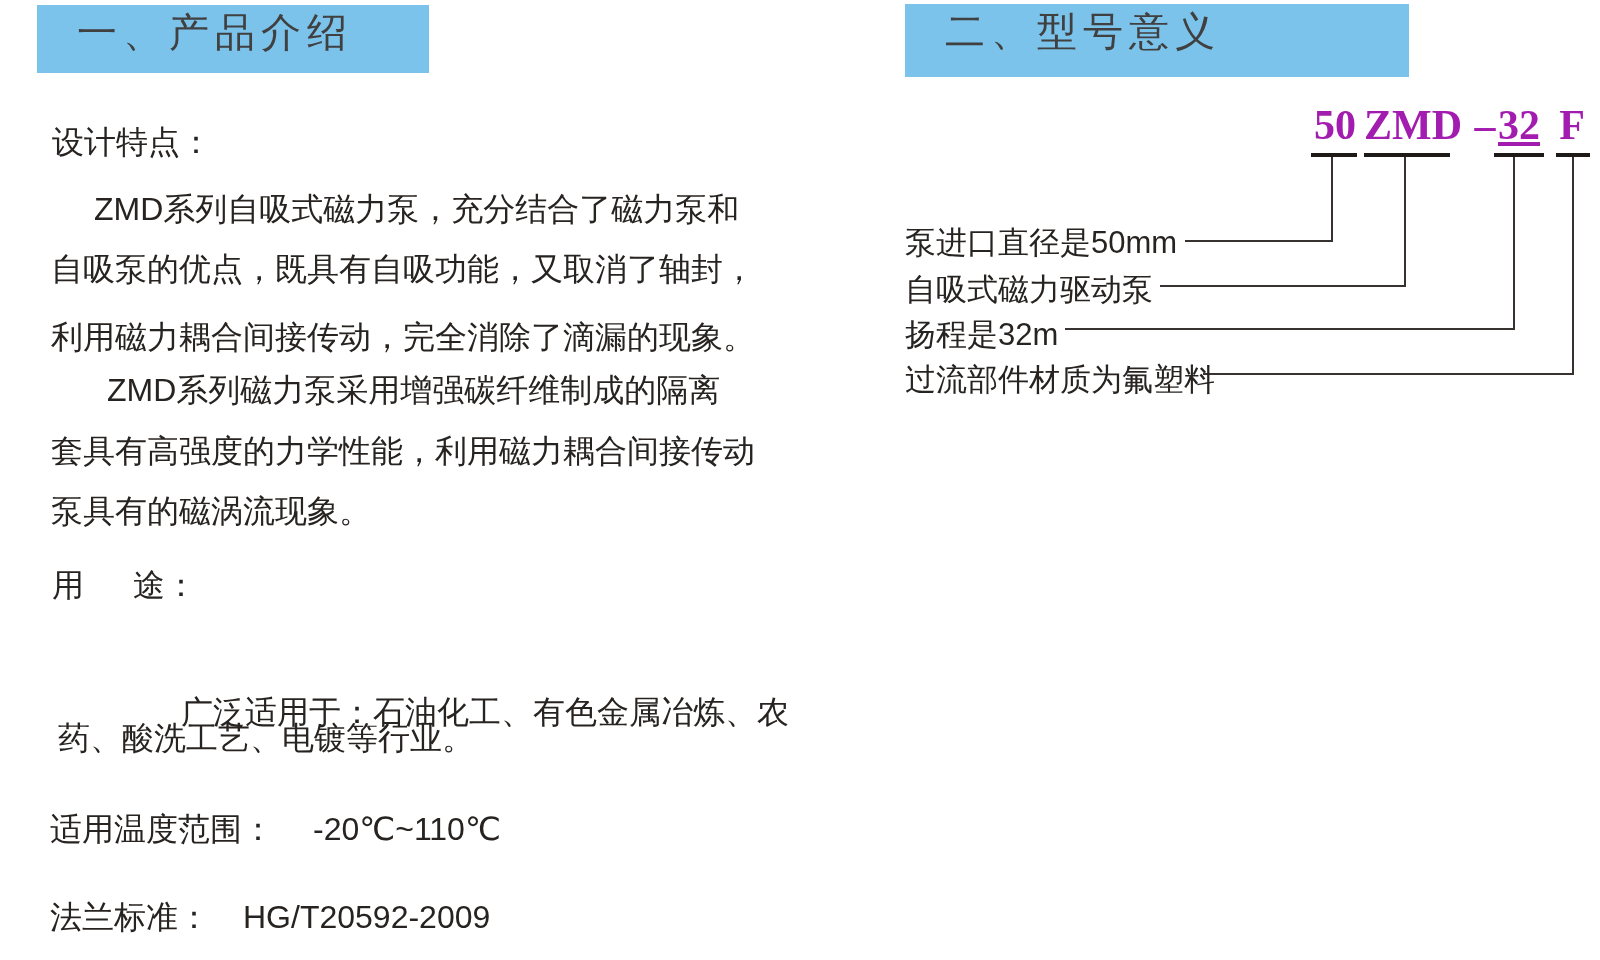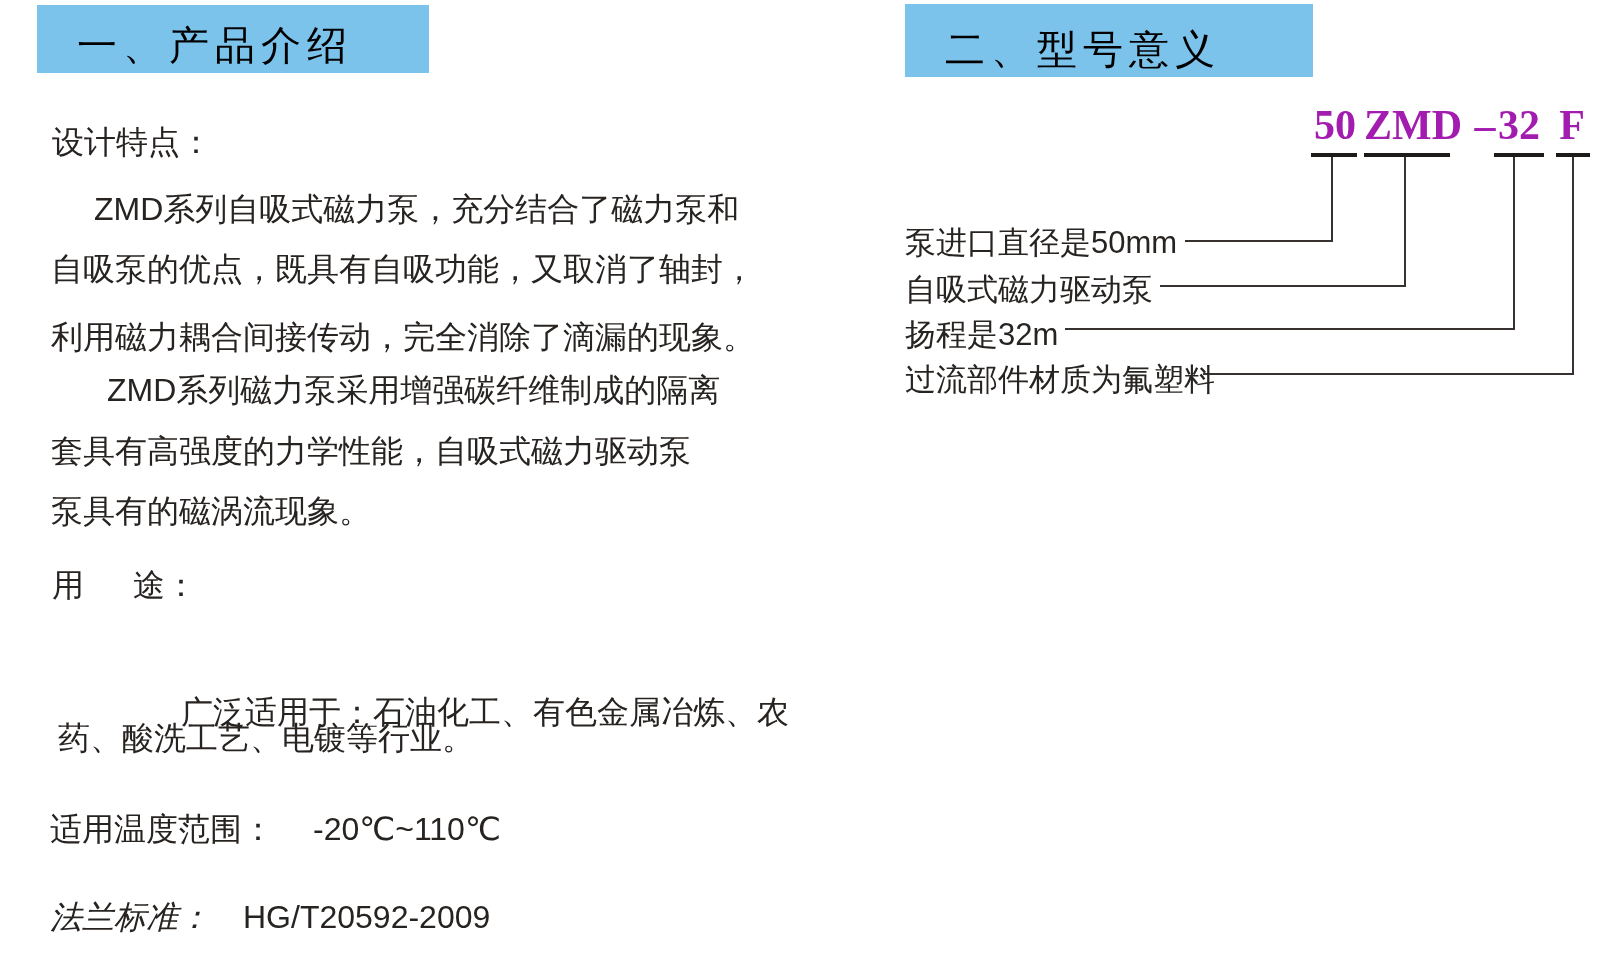--- a/index.html
+++ b/index.html
@@ -12,22 +12,22 @@
     width:1600px;height:960px;
     background:#ffffff;
     font-family:"Liberation Sans","DejaVu Sans",sans-serif;
     color:var(--ink);
     overflow:hidden;
   }
   .page{position:relative;width:1600px;height:960px;background:#fff;}
   .banner{
     position:absolute;
     background:var(--banner-blue);
-    color:#000000;
-    display:flex;align-items:flex-end;
+    color:#404040;
+    display:flex;align-items:flex-start;
     font-size:40px;font-weight:500;letter-spacing:6px;
     padding-left:40px;box-sizing:border-box;
     white-space:nowrap;
   }
   .t{
     position:absolute;
     white-space:nowrap;
     font-size:32px;
     color:var(--ink);
     line-height:1.2;
@@ -63,47 +63,47 @@
       <span>一、产品介绍</span>
     </div>
 
     <div class="t" style="left:52px;top:123px;">设计特点：</div>
 
     <div class="t" style="left:94px;top:190px;">ZMD系列自吸式磁力泵，充分结合了磁力泵和</div>
     <div class="t" style="left:51px;top:250px;">自吸泵的优点，既具有自吸功能，又取消了轴封，</div>
     <div class="t" style="left:51px;top:310px;margin-top:8px;">利用磁力耦合间接传动，完全消除了滴漏的现象。</div>
 
     <div class="t" style="left:99px;top:371px;margin-left:8px;">ZMD系列磁力泵采用增强碳纤维制成的隔离</div>
-    <div class="t" style="left:51px;top:432px;">套具有高强度的力学性能，自吸式磁力驱动泵</div>
+    <div class="t" style="left:51px;top:432px;">套具有高强度的力学性能，利用磁力耦合间接传动</div>
     <div class="t" style="left:51px;top:492px;">泵具有的磁涡流现象。</div>
 
     <div class="t" style="left:52px;top:566px;">用</div>
     <div class="t" style="left:133px;top:566px;">途：</div>
 
     <div class="t" style="left:133px;top:693px;margin-left:48px;">广泛适用于：石油化工、有色金属冶炼、农</div>
     <div class="t" style="left:58px;top:719px;text-align:right;">药、酸洗工艺、电镀等行业。</div>
 
     <div class="t" style="left:50px;top:810px;">适用温度范围：</div>
     <div class="t" style="left:313px;top:810px;">-20℃~110℃</div>
 
-    <div class="t" style="left:50px;top:898px;font-style:italic;">法兰标准：</div>
+    <div class="t" style="left:50px;top:898px;">法兰标准：</div>
     <div class="t" style="left:243px;top:898px;">HG/T20592-2009</div>
 
   </section>
 
   <section>
 
-    <div class="banner" style="left:905px;top:4px;width:408px;height:73px;font-family:Liberation Mono, monospace;">
+    <div class="banner" style="left:905px;top:4px;width:504px;height:73px;font-family:Liberation Mono, monospace;">
       <span>二、型号意义</span>
     </div>
 
     <span class="code" style="left:1311px;width:48px;">50</span>
     <span class="code" style="left:1364px;width:94px;">ZMD</span>
     <span class="code" style="left:1474px;width:22px;">–</span>
-    <span class="code" style="left:1494px;width:50px;">32</span>
+    <span class="code" style="left:1494px;width:50px;text-decoration:underline;">32</span>
     <span class="code" style="left:1554px;width:36px;">F</span>
 
     <div class="uline" style="left:1311px;width:46px;"></div>
     <div class="uline" style="left:1364px;width:86px;"></div>
     <div class="uline" style="left:1494px;width:50px;"></div>
     <div class="uline" style="left:1556px;width:34px;"></div>
 
     <div class="vline" style="left:1331px;top:157px;height:85px;"></div>
     <div class="vline" style="left:1404px;top:157px;height:130px;"></div>
     <div class="vline" style="left:1513px;top:157px;height:173px;"></div>

